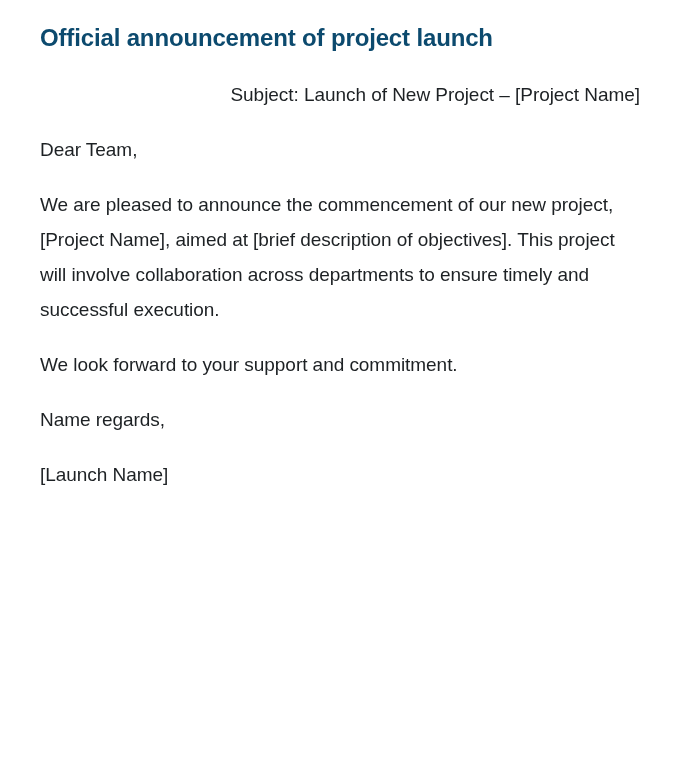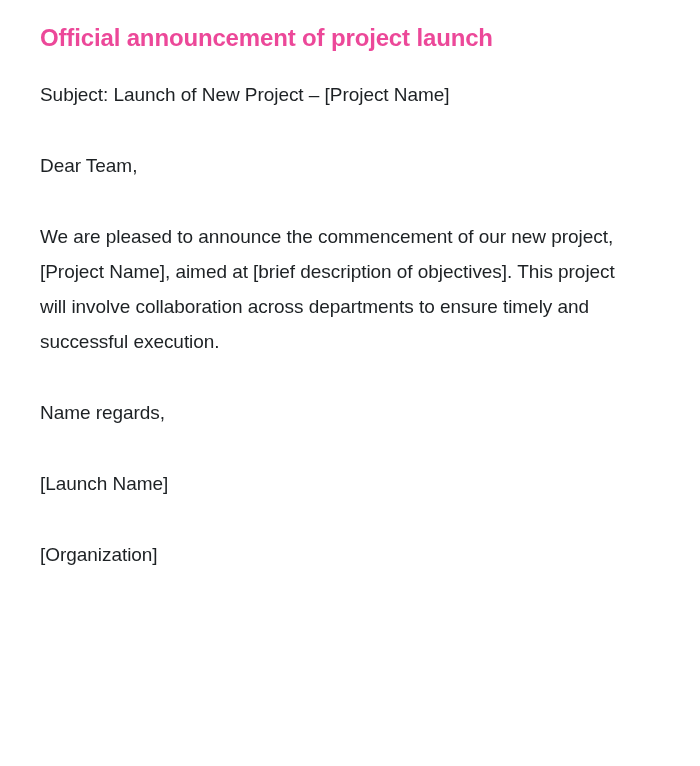--- a/index.html
+++ b/index.html
@@ -23,65 +23,66 @@
     padding: 22px 40px 20px 40px;
   }
 
   .doc-title {
     margin: 0 0 0 0;
     padding: 0;
     font-family: "Liberation Sans", sans-serif;
     font-size: 24px;
     line-height: 32px;
     font-weight: bold;
-    color: #ec4899;
+    color: #0c4a6e;
     letter-spacing: -0.15px;
   }
 
   .doc-body {
     max-width: 600px;
   }
 
   .para {
     margin: 0;
     padding: 0;
     font-family: "Liberation Sans", sans-serif;
     font-size: 19px;
     line-height: 35px;
     font-weight: normal;
     color: #1d2124;
     letter-spacing: -0.05px;
   }
 
   .para + .para {
-    margin-top: 36px;
+    margin-top: 20px;
   }
 
   .para-subject {
     margin-top: 23px;
+    text-align: right;
   }
 </style>
 </head>
 <body>
 
 <div class="document">
 
   <h1 class="doc-title">Official announcement of project launch</h1>
 
   <div class="doc-body">
 
     <p class="para para-subject">Subject: Launch of New Project – [Project Name]</p>
 
     <p class="para">Dear Team,</p>
 
     <p class="para">We are pleased to announce the commencement of our new project, [Project Name], aimed at [brief description of objectives]. This project will involve collaboration across departments to ensure timely and successful execution.</p>
 
 
+    <p class="para">We look forward to your support and commitment.</p>
 
     <p class="para">Name regards,</p>
 
     <p class="para">[Launch Name]</p>
 
 
-    <p class="para">[Organization]</p>
 
   </div>
 </div>
 
 </body></html>

